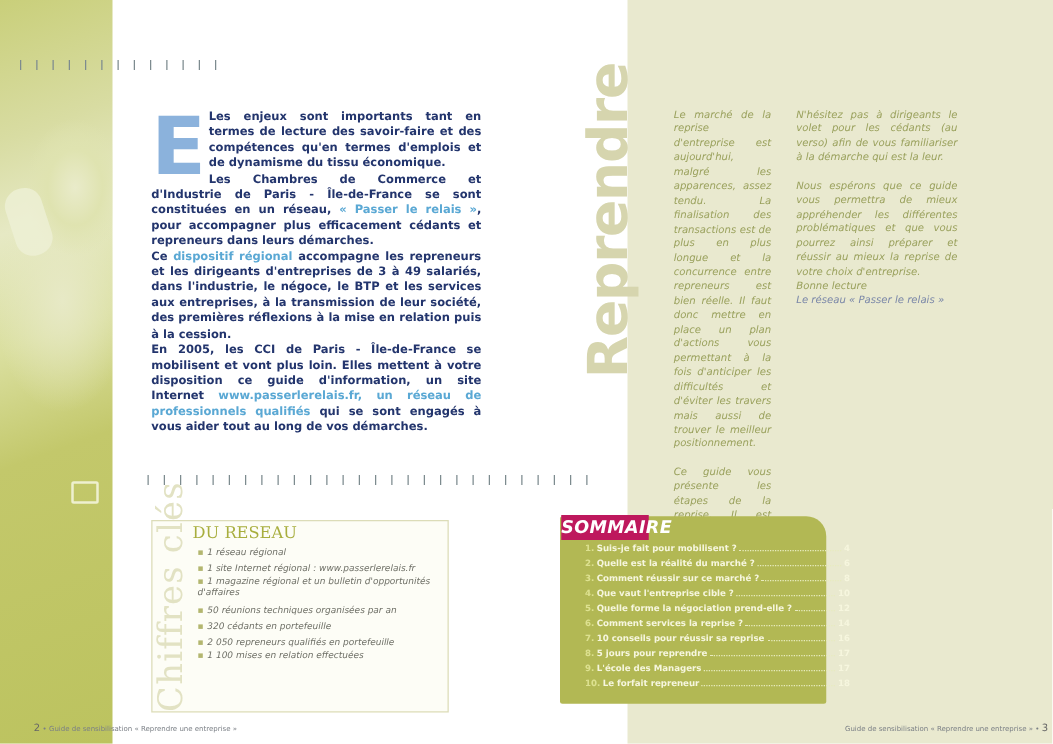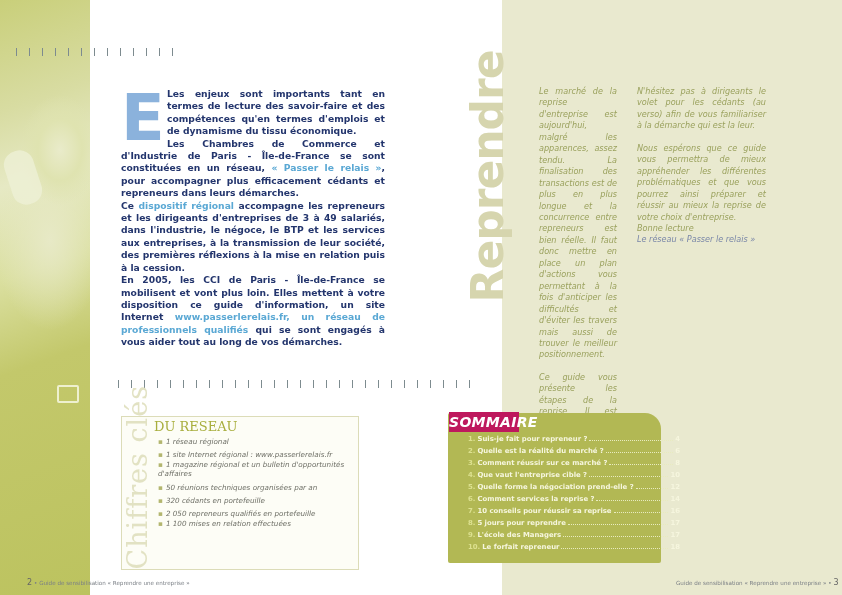--- a/index.html
+++ b/index.html
@@ -156,21 +156,21 @@
   <p style="margin-bottom:0">Nous espérons que ce guide vous permettra de mieux appréhender les différentes problématiques et que vous pourrez ainsi préparer et réussir au mieux la reprise de votre choix d'entreprise.</p>
   <p style="margin-bottom:0">Bonne lecture</p>
   <p class="sig">Le réseau « Passer le relais »</p>
 </div>
 
 <div class="sommaire"></div>
 <div class="sommaire-title">SOMMAIRE</div>
 <ul class="toc">
   <li>
       <span class="num">1.</span>
-      <span>Suis-je fait pour repreneur ?</span>
+      <span>Suis-je fait pour mobilisent ?</span>
       <span class="dots"></span>
       <span class="pg">4</span>
     </li>
   <li>
       <span class="num">2.</span>
       <span>Quelle est la réalité du marché ?</span>
       <span class="dots"></span>
       <span class="pg">6</span>
     </li>
   <li>

